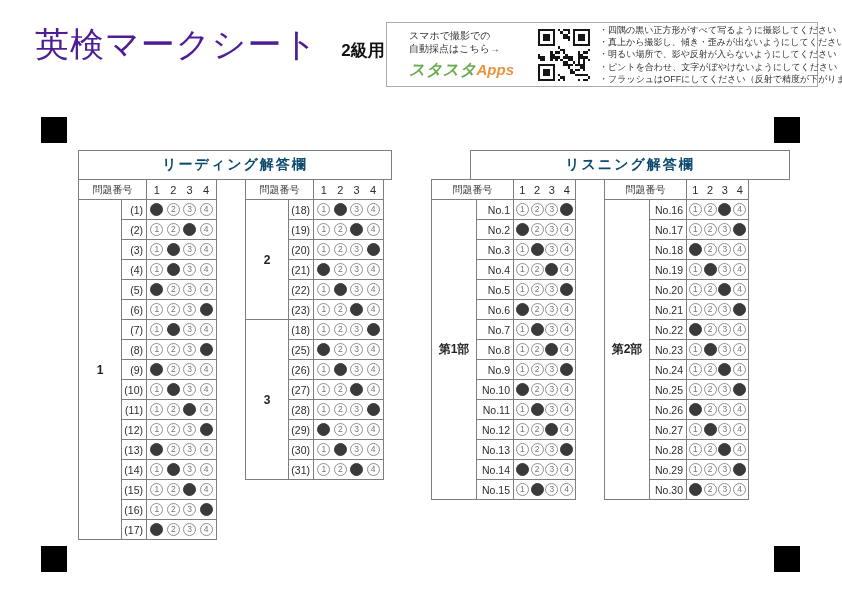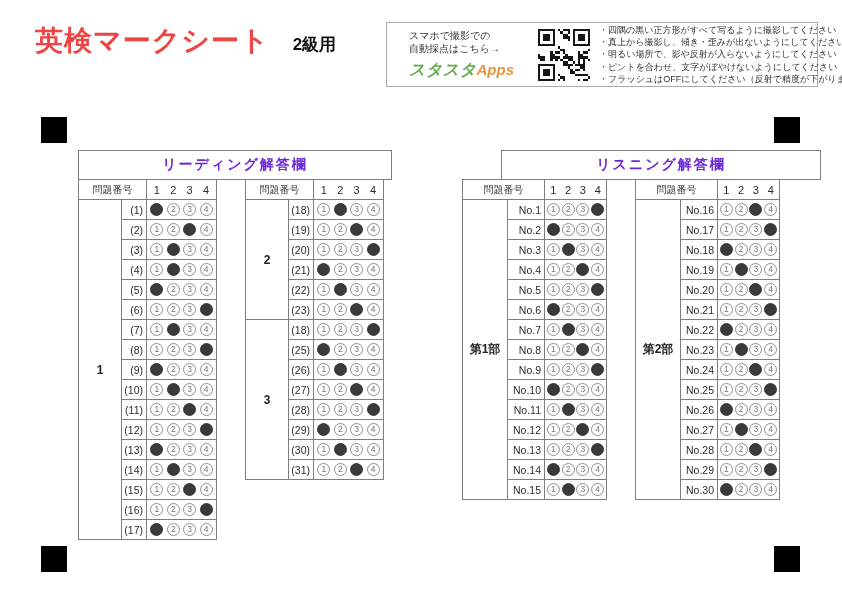--- a/index.html
+++ b/index.html
@@ -3,21 +3,21 @@
 <meta charset="utf-8">
 <style>
   html,body { margin:0; padding:0; background:#fff; }
   .page {
     position:relative; width:842px; height:595px; background:#fff;
     font-family:"Liberation Sans","DejaVu Sans",sans-serif; color:#222;
     overflow:hidden;
   }
   
   .page-title { position:absolute; left:35px; top:22px; white-space:nowrap; }
-  .title-main { font-size:28px; font-weight:bold; color:#ef4444; letter-spacing:1px; }
+  .title-main { font-size:34px; font-weight:normal; color:#4c1d95; letter-spacing:1px; }
   .title-sub  { font-size:17px; font-weight:600; color:#111; margin-left:23px; }
 
   
   .info-box {
     position:absolute; left:386px; top:22px; width:432px; height:65px;
     border:1px solid #ababab; box-sizing:border-box;
     display:flex; align-items:center; padding:4px 22px; gap:9px;
   }
   .info-left { width:120px; flex:none; }
   .info-line { font-size:10px; line-height:13px; color:#333; white-space:nowrap; }
@@ -32,25 +32,25 @@
   
   .regmark { position:absolute; width:26px; height:26px; background:#000; }
   .regmark.tl { left:41px;  top:117px; }
   .regmark.tr { left:774px; top:117px; }
   .regmark.bl { left:41px;  top:546px; }
   .regmark.br { left:774px; top:546px; }
 
   
   .panel { position:absolute; }
   .panel-reading   { left:78px;  top:150px; width:314px; }
-  .panel-listening { left:461px; top:150px; width:320px;padding-left:40px; }
+  .panel-listening { left:430px; top:150px; width:320px;padding-left:40px; }
   .panel-title {
     border:1px solid #7e7e7e; height:30px; box-sizing:border-box;
     display:flex; align-items:center; justify-content:center;
-    font-size:14px; font-weight:600; color:#6d28d9; letter-spacing:2px;
+    font-size:14px; font-weight:600; color:#0c4a6e; letter-spacing:2px;
   }
   .tcol { position:absolute; top:29px; }
 
   table.answer-table { border-collapse:collapse; table-layout:fixed; }
   table.answer-table td { border:1px solid #7e7e7e; padding:0; overflow:hidden; }
   table.answer-table tr { height:19.7px; }
   table.answer-table tr.hdr { height:20px; }
   td.qhdr { text-align:center; font-size:10px; color:#333; }
   td.sec  { text-align:center; font-size:12px; font-weight:bold; color:#222; vertical-align:middle; }
   td.num  { text-align:right; padding-right:3px !important; font-size:10.5px; color:#2b2b2b; white-space:nowrap; }

